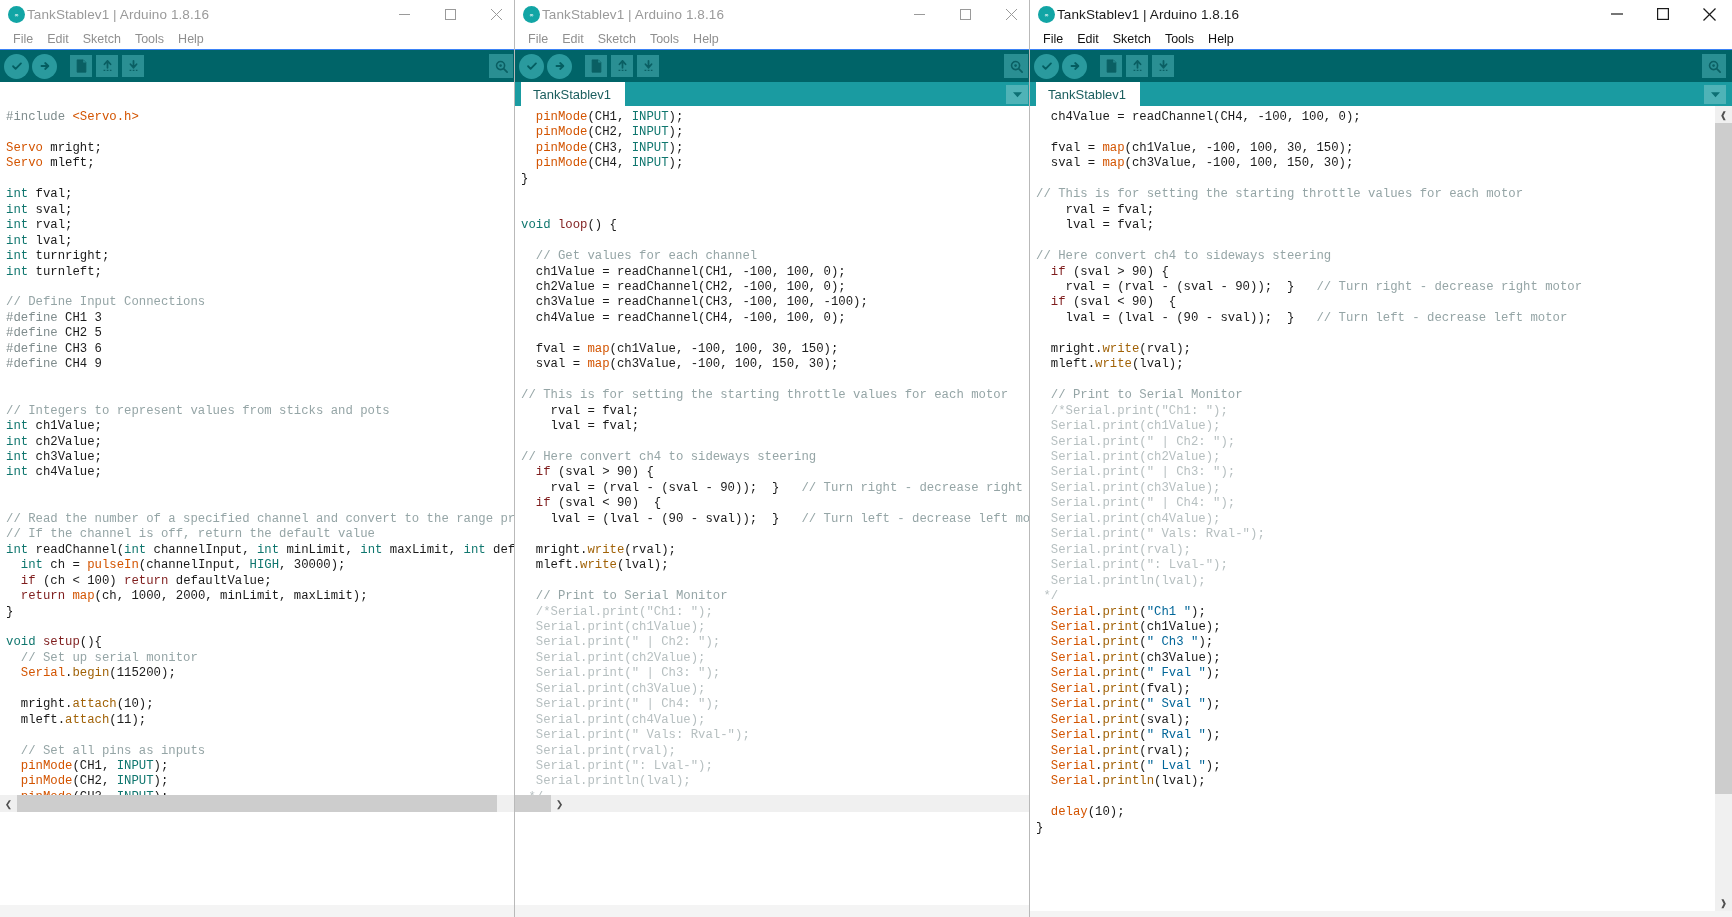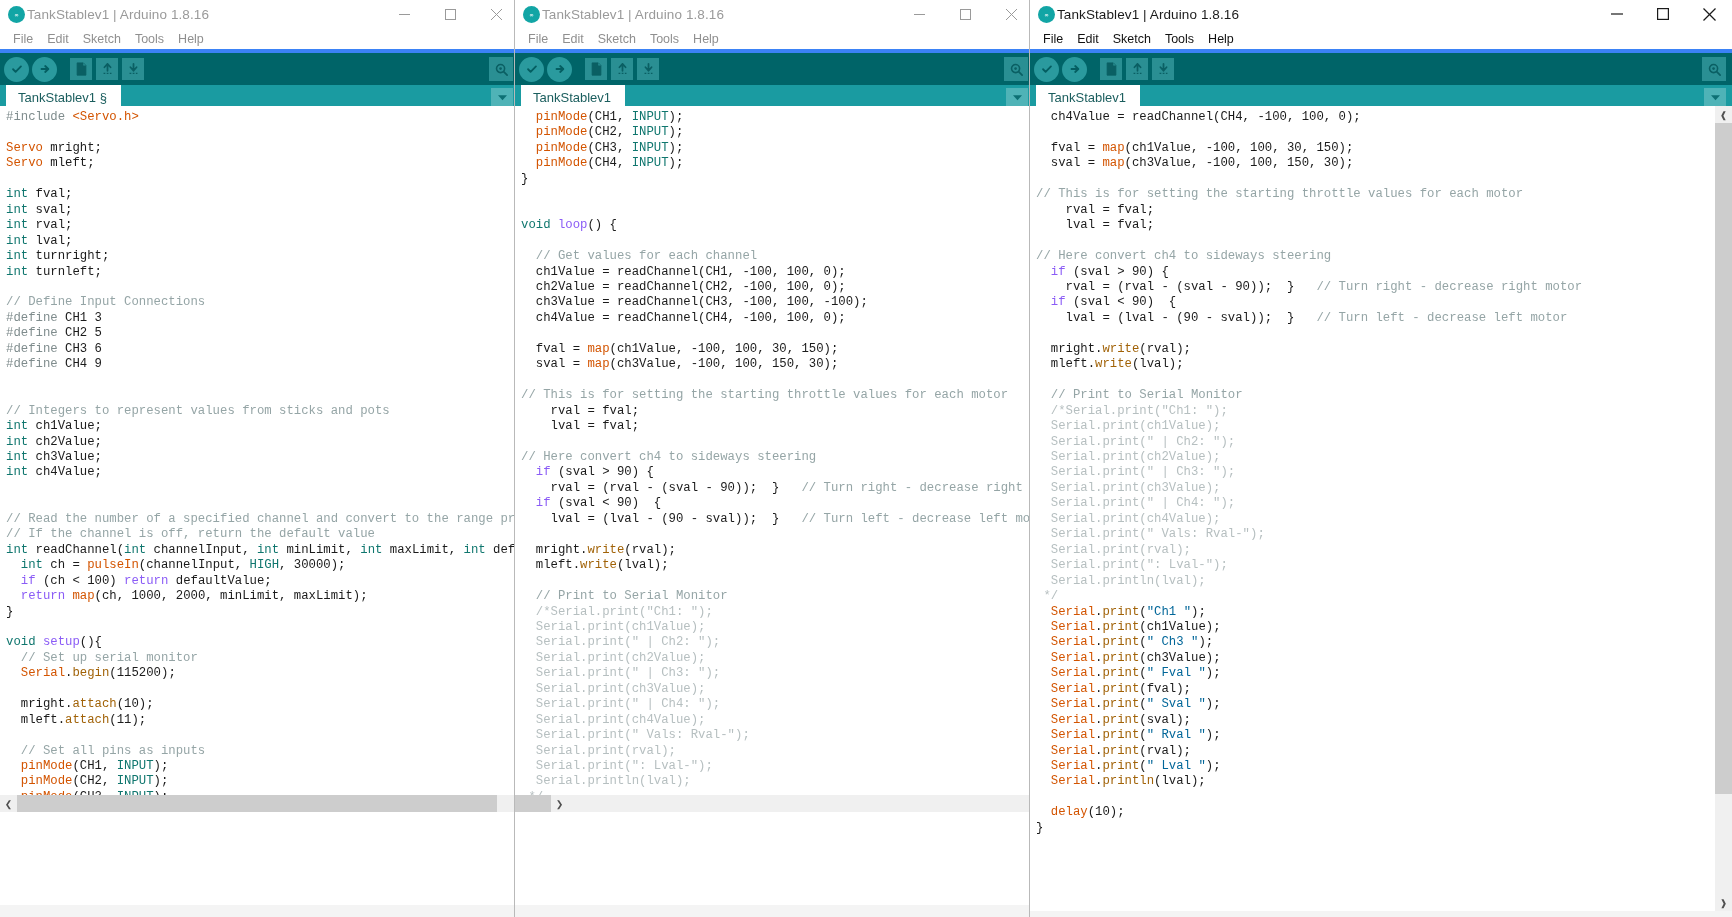--- a/index.html
+++ b/index.html
@@ -21,21 +21,21 @@
   .win-title{font-size:13.5px;margin-left:2px;white-space:nowrap;letter-spacing:.1px;}
   .inactive .win-title{color:#9a9a9a;}
   .active .win-title{color:#1b1b1b;}
   .wbtns{position:absolute;right:0;top:0;height:28px;display:flex;}
   .wbtn{width:46px;height:28px;display:flex;align-items:center;justify-content:center;}
   .wbtn svg{display:block;}
   .inactive .wbtn svg{stroke:#9a9a9a;}
   .active .wbtn svg{stroke:#1b1b1b;}
 
   .menubar{height:21px;background:#ffffff;display:flex;align-items:center;
-           padding-left:6px;border-bottom:4px solid #3b82f6;}
+           padding-left:6px;border-bottom:1px solid #3b82f6;}
   .menu-item{font-size:12.5px;padding:1px 7px;white-space:nowrap;}
   .inactive .menu-item{color:#8f8f8f;}
   .active .menu-item{color:#111111;}
 
   
   .toolbar{height:32px;background:#006468;display:flex;align-items:center;
            padding-left:4px;position:relative;}
   .tb-round{width:25px;height:25px;border-radius:50%;background:#2a9a9e;
             display:flex;align-items:center;justify-content:center;margin-right:3px;}
   .tb-sq{width:22px;height:22px;background:#2a8f93;display:flex;align-items:center;
@@ -57,21 +57,21 @@
   .code{font-family:"Liberation Mono","DejaVu Sans Mono",monospace;
         font-size:12.3px;line-height:15.45px;white-space:pre;padding:2px 0 0 6px;
         position:absolute;top:0;left:0;}
   .kw{color:#0f766e;}      
   .fn{color:#d35400;}      
   .fn2{color:#a16207;}
   .cm{color:#95a5a6;}      
   .str{color:#006699;}     
   .pre{color:#7f8c8d;}
   .pl{color:#1b1b1b;}
-  .res{color:#8b5cf6;}     
+  .res{color:#7f1d1d;}     
   .cmt-block{color:#b6bfc0;}
 
   
   .hsb{position:absolute;left:0;bottom:0;height:17px;background:#f0f0f0;
        display:flex;align-items:center;}
   .hsb-arrow{width:17px;height:17px;display:flex;align-items:center;justify-content:center;
              color:#505050;font-size:9px;}
   .hsb-thumb{height:17px;background:#cdcdcd;}
   .vsb{position:absolute;right:0;top:0;width:17px;background:#f0f0f0;}
   .vsb-arrow{width:17px;height:17px;display:flex;align-items:center;justify-content:center;
@@ -150,28 +150,20 @@
           </svg>
         </div>
       <div class="tb-right">
         <svg width="15" height="15" viewBox="0 0 16 16">
             <circle cx="7" cy="7" r="4.3" fill="none" stroke="#0a5f63" stroke-width="1.7"></circle>
             <path d="M10.3 10.3 L14 14" stroke="#0a5f63" stroke-width="1.8" stroke-linecap="round"></path>
             <circle cx="7" cy="7" r="1.4" fill="#0a5f63"></circle>
           </svg>
         </div>
     </div>
-    <div class="tabstrip">
-      <div class="tab">TankStablev1 §</div>
-      <div class="tab-drop">
-        <svg width="11" height="9" viewBox="0 0 12 10">
-            <path d="M1 2.5 L6 8 L11 2.5 Z" fill="#0d7074"></path>
-          </svg>
-        </div>
-    </div>
     <div class="codewrap" style="left:0;top:0;height:706px;width:519px;position:absolute;top:106px;">
       <div class="code" id="code1" style="top: 2px;"><div><span class="pre">#include </span><span class="fn">&lt;Servo.h&gt;</span></div><div>&nbsp;</div><div><span class="fn">Servo</span><span class="pl"> mright;</span></div><div><span class="fn">Servo</span><span class="pl"> mleft;</span></div><div>&nbsp;</div><div><span class="kw">int</span><span class="pl"> fval;</span></div><div><span class="kw">int</span><span class="pl"> sval;</span></div><div><span class="kw">int</span><span class="pl"> rval;</span></div><div><span class="kw">int</span><span class="pl"> lval;</span></div><div><span class="kw">int</span><span class="pl"> turnright;</span></div><div><span class="kw">int</span><span class="pl"> turnleft;</span></div><div>&nbsp;</div><div><span class="cm">// Define Input Connections</span></div><div><span class="pre">#define</span><span class="pl"> CH1 3</span></div><div><span class="pre">#define</span><span class="pl"> CH2 5</span></div><div><span class="pre">#define</span><span class="pl"> CH3 6</span></div><div><span class="pre">#define</span><span class="pl"> CH4 9</span></div><div>&nbsp;</div><div>&nbsp;</div><div><span class="cm">// Integers to represent values from sticks and pots</span></div><div><span class="kw">int</span><span class="pl"> ch1Value;</span></div><div><span class="kw">int</span><span class="pl"> ch2Value;</span></div><div><span class="kw">int</span><span class="pl"> ch3Value;</span></div><div><span class="kw">int</span><span class="pl"> ch4Value;</span></div><div>&nbsp;</div><div>&nbsp;</div><div><span class="cm">// Read the number of a specified channel and convert to the range provided.</span></div><div><span class="cm">// If the channel is off, return the default value</span></div><div><span class="kw">int</span><span class="pl"> readChannel(</span><span class="kw">int</span><span class="pl"> channelInput, </span><span class="kw">int</span><span class="pl"> minLimit, </span><span class="kw">int</span><span class="pl"> maxLimit, </span><span class="kw">int</span><span class="pl"> defaultValue){</span></div><div><span class="pl">  </span><span class="kw">int</span><span class="pl"> ch = </span><span class="fn">pulseIn</span><span class="pl">(channelInput, </span><span class="kw">HIGH</span><span class="pl">, 30000);</span></div><div><span class="pl">  </span><span class="res">if</span><span class="pl"> (ch &lt; 100) </span><span class="res">return</span><span class="pl"> defaultValue;</span></div><div><span class="pl">  </span><span class="res">return</span><span class="pl"> </span><span class="fn">map</span><span class="pl">(ch, 1000, 2000, minLimit, maxLimit);</span></div><div><span class="pl">}</span></div><div>&nbsp;</div><div><span class="kw">void</span><span class="pl"> </span><span class="res">setup</span><span class="pl">(){</span></div><div><span class="cm">  // Set up serial monitor</span></div><div><span class="pl">  </span><span class="fn">Serial</span><span class="pl">.</span><span class="fn2">begin</span><span class="pl">(115200);</span></div><div>&nbsp;</div><div><span class="pl">  mright.</span><span class="fn2">attach</span><span class="pl">(10);</span></div><div><span class="pl">  mleft.</span><span class="fn2">attach</span><span class="pl">(11);</span></div><div>&nbsp;</div><div><span class="cm">  // Set all pins as inputs</span></div><div><span class="pl">  </span><span class="fn">pinMode</span><span class="pl">(CH1, </span><span class="kw">INPUT</span><span class="pl">);</span></div><div><span class="pl">  </span><span class="fn">pinMode</span><span class="pl">(CH2, </span><span class="kw">INPUT</span><span class="pl">);</span></div><div><span class="pl">  </span><span class="fn">pinMode</span><span class="pl">(CH3, </span><span class="kw">INPUT</span><span class="pl">);</span></div><div><span class="pl">  </span><span class="fn">pinMode</span><span class="pl">(CH4, </span><span class="kw">INPUT</span><span class="pl">);</span></div></div>
       <div class="hsb" style="width:519px;">
         <div class="hsb-arrow">❮</div>
         <div class="hsb-thumb" style="width:480px;"></div>
       </div>
     </div>
     <div class="statusline" style="width:519px;height:12px;"></div>
   </div>
 

